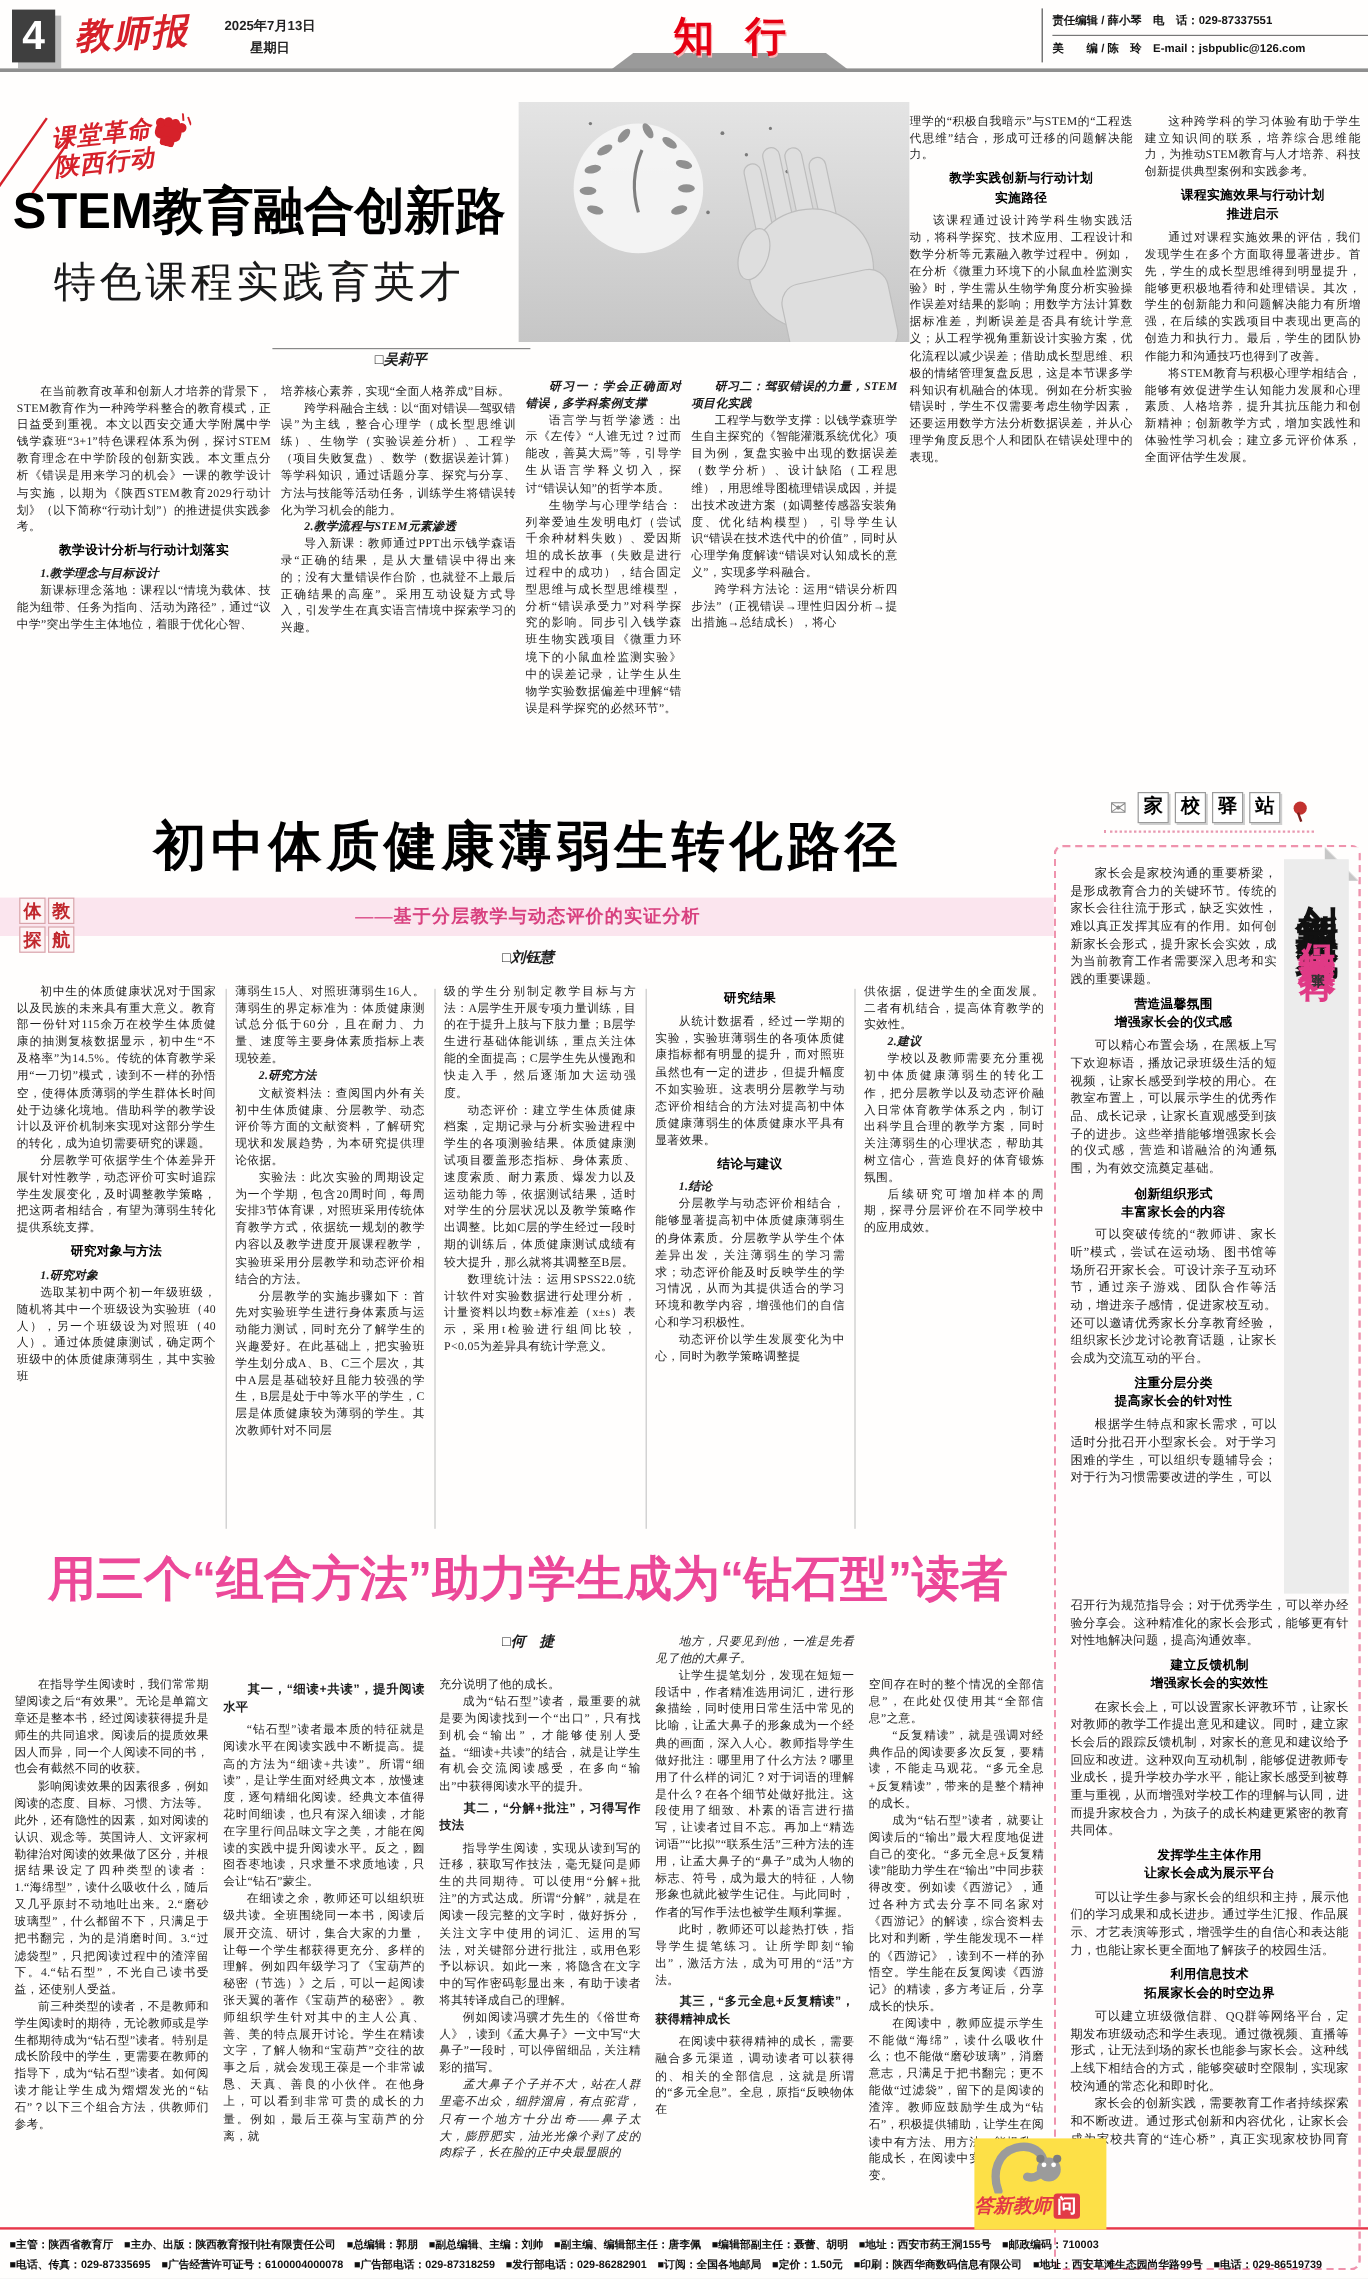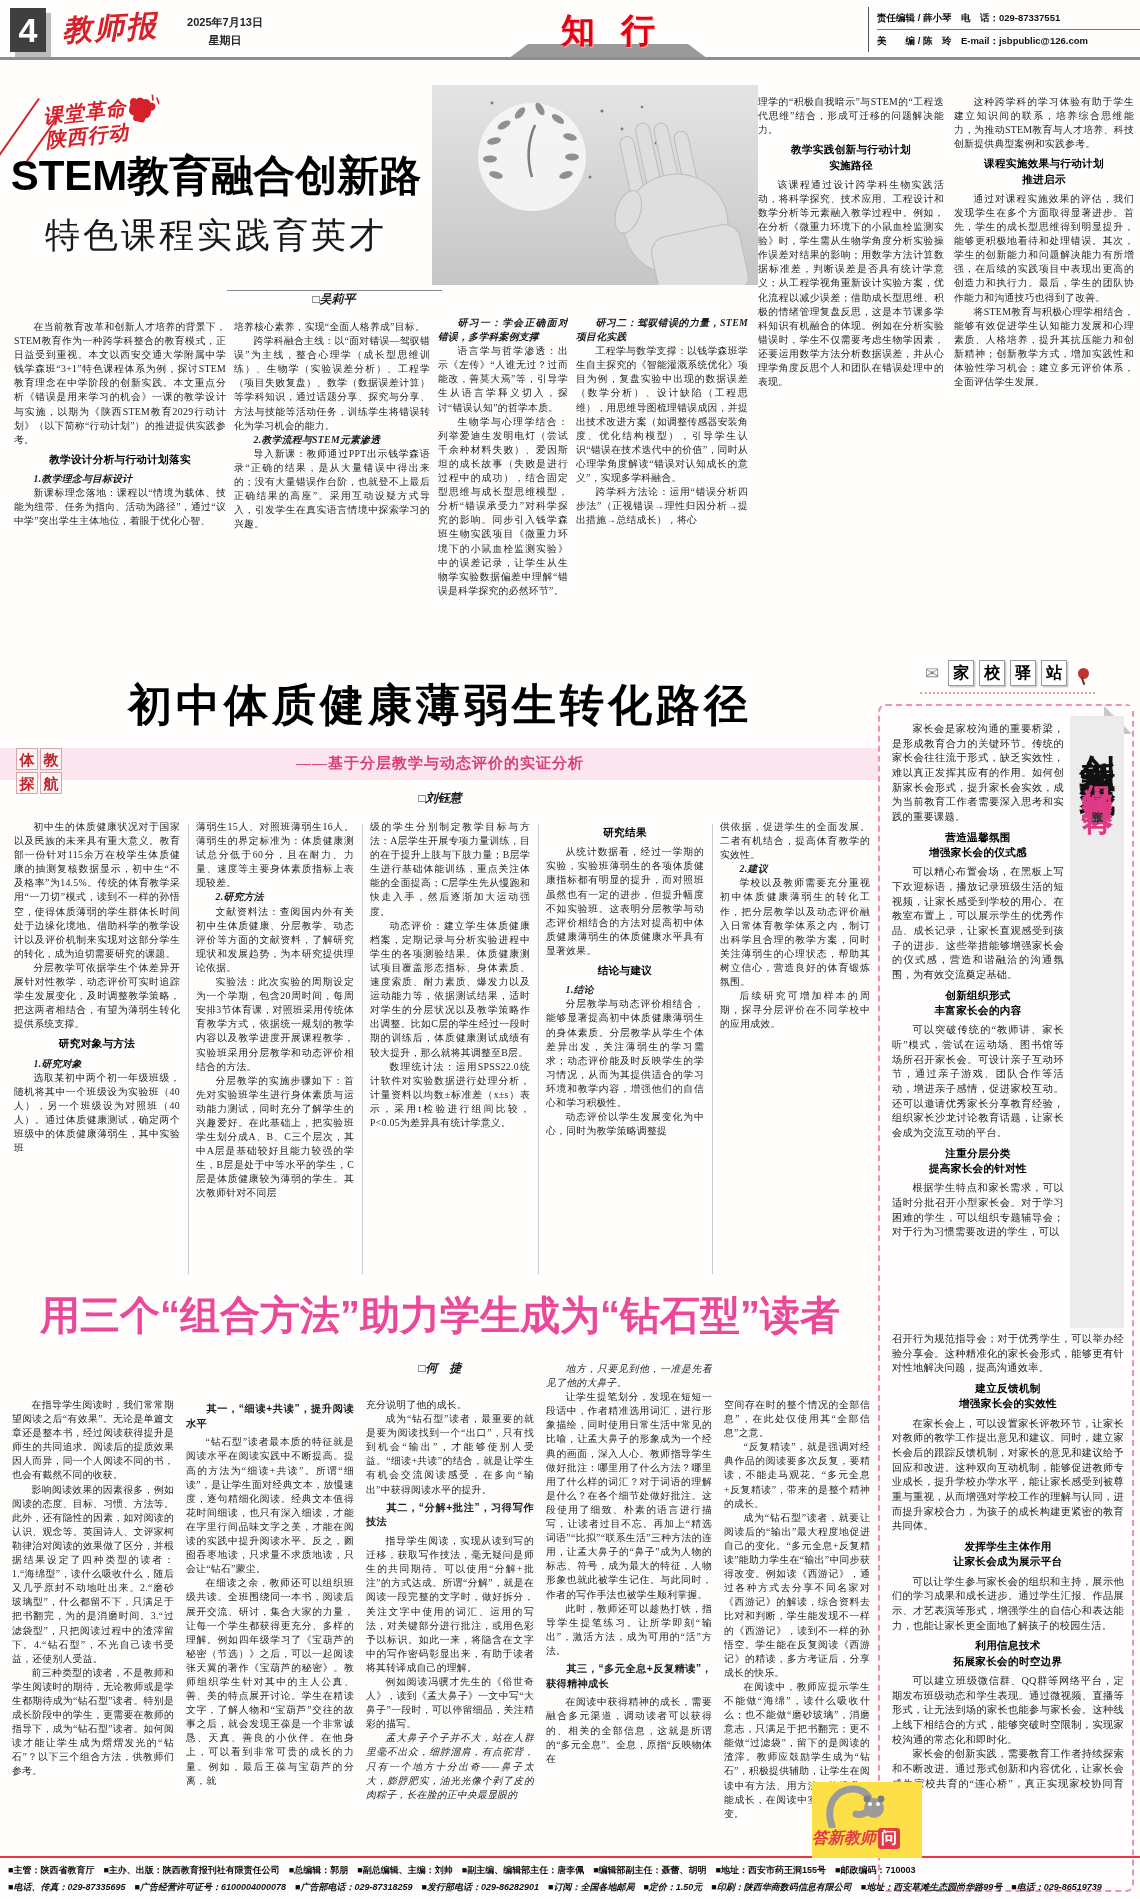--- a/index.html
+++ b/index.html
@@ -367,15 +367,15 @@
       <circle cx="41" cy="17" r="3.4" fill="#7d7d7d"></circle>
       <circle cx="55" cy="17" r="3.4" fill="#7d7d7d"></circle>
     </svg>
     <div class="label">
       <span>答新教师</span><span class="qbox">问</span>
     </div>
   </div>
 
   <div class="foot-rule"></div>
   <div class="foot" style="top:1864px;">■主管：陕西省教育厅　■主办、出版：陕西教育报刊社有限责任公司　■总编辑：郭朋　■副总编辑、主编：刘帅　■副主编、编辑部主任：唐李佩　■编辑部副主任：聂蕾、胡明　■地址：西安市药王洞155号　■邮政编码：710003</div>
-  <div class="foot" style="top:1881px;font-style:italic;">■电话、传真：029-87335695　■广告经营许可证号：6100004000078　■广告部电话：029-87318259　■发行部电话：029-86282901　■订阅：全国各地邮局　■定价：1.50元　■印刷：陕西华商数码信息有限公司　■地址：西安草滩生态园尚华路99号　■电话：029-86519739</div>
+  <div class="foot" style="top:1881px;">■电话、传真：029-87335695　■广告经营许可证号：6100004000078　■广告部电话：029-87318259　■发行部电话：029-86282901　■订阅：全国各地邮局　■定价：1.50元　■印刷：陕西华商数码信息有限公司　■地址：西安草滩生态园尚华路99号　■电话：029-86519739</div>
 
 </div>
 
 </body></html>

